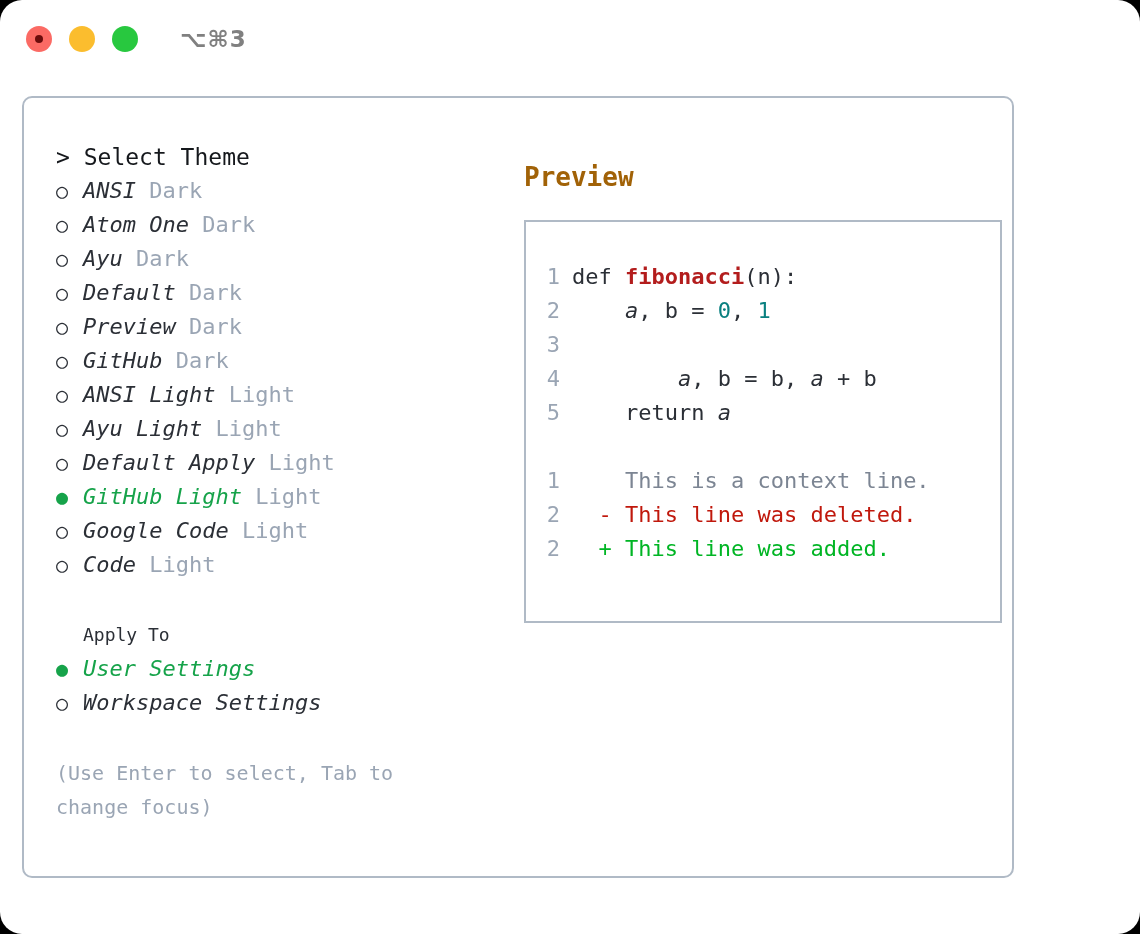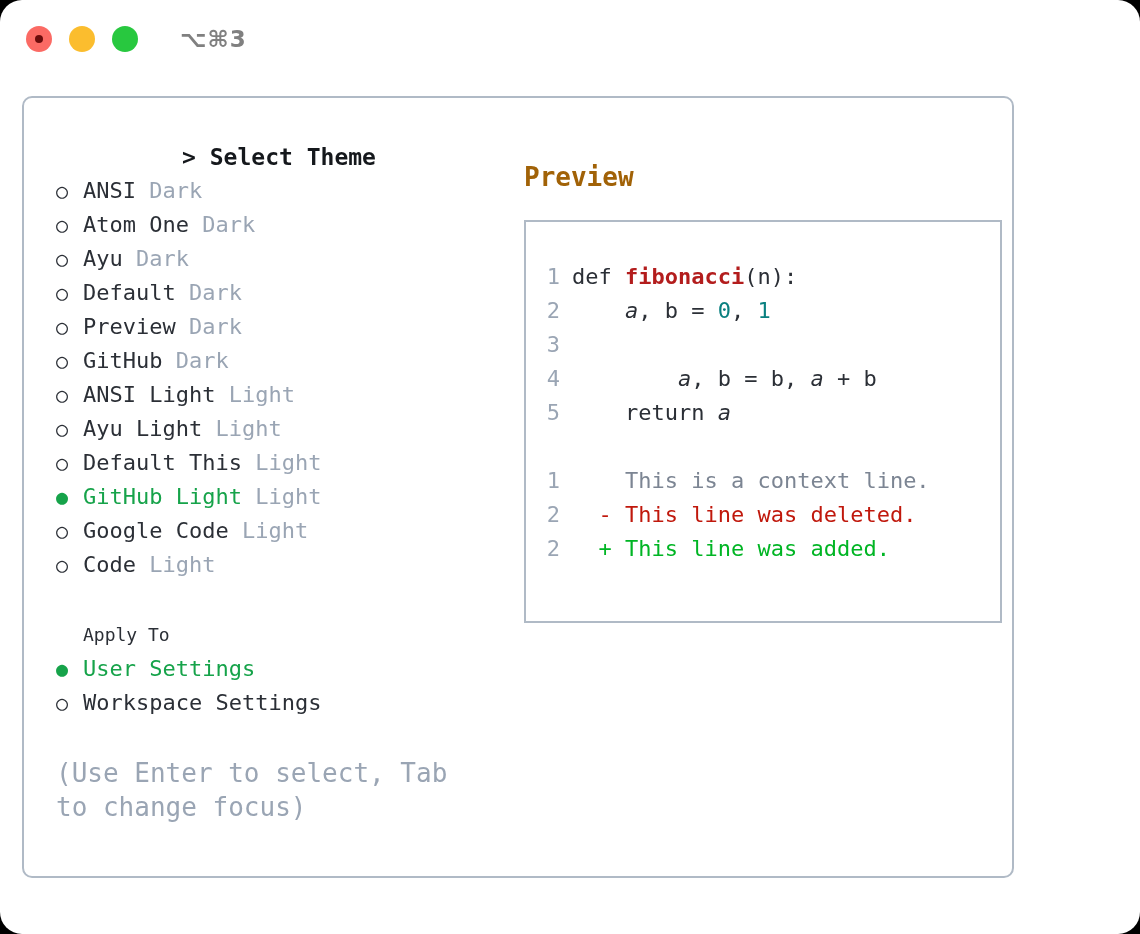--- a/index.html
+++ b/index.html
@@ -92,64 +92,63 @@
 
   
   .left-col {
     width: 462px;
     flex: none;
     padding-left: 16px;
   }
 
   .section-title {
     font-size: 23px;
-    font-weight: bold;
+    font-weight: normal;
     color: #15181c;
     line-height: 34px;
     white-space: pre;
-    text-align: center;
   }
 
   .theme-list { margin-top: 0; }
 
   .theme-row {
     display: flex;
     align-items: baseline;
     line-height: 34px;
     font-size: 22px;
     white-space: pre;
   }
 
   .bullet {
     width: 27px;
     flex: none;
     color: #2b2f36;
     font-size: 20px;
   }
   .theme-row.selected .bullet { color: #16a34a; }
 
-  .theme-name { color: #2b2f36; }
+  .theme-name { color: #2b2f36; font-style: italic; }
   .theme-row.selected .theme-name { color: #16a34a; }
 
   .theme-variant { color: #9aa5b4; }
 
   
   .apply-block { margin-top: 36px; }
 
   .apply-label {
     font-size: 18px;
     color: #2b2f36;
     line-height: 34px;
     padding-left: 27px;
     white-space: pre;
   }
 
   .hint {
     margin-top: 36px;
-    font-size: 26px;
+    font-size: 20px;
     color: #9aa5b4;
     line-height: 34px;
     max-width: 410px;
   }
 
   
   .right-col { flex: 1; padding-left: 22px; }
 
   .preview-title {
     font-size: 26px;
@@ -223,21 +222,21 @@
 
         <div class="theme-list" id="theme-list">
             <div class="theme-row"><span class="bullet">○</span><span class="theme-name">ANSI </span><span class="theme-variant">Dark</span></div>
             <div class="theme-row"><span class="bullet">○</span><span class="theme-name">Atom One </span><span class="theme-variant">Dark</span></div>
             <div class="theme-row"><span class="bullet">○</span><span class="theme-name">Ayu </span><span class="theme-variant">Dark</span></div>
             <div class="theme-row"><span class="bullet">○</span><span class="theme-name">Default </span><span class="theme-variant">Dark</span></div>
             <div class="theme-row"><span class="bullet">○</span><span class="theme-name">Preview </span><span class="theme-variant">Dark</span></div>
             <div class="theme-row"><span class="bullet">○</span><span class="theme-name">GitHub </span><span class="theme-variant">Dark</span></div>
             <div class="theme-row"><span class="bullet">○</span><span class="theme-name">ANSI Light </span><span class="theme-variant">Light</span></div>
             <div class="theme-row"><span class="bullet">○</span><span class="theme-name">Ayu Light </span><span class="theme-variant">Light</span></div>
-            <div class="theme-row"><span class="bullet">○</span><span class="theme-name">Default This </span><span class="theme-variant">Light</span></div>
+            <div class="theme-row"><span class="bullet">○</span><span class="theme-name">Default Apply </span><span class="theme-variant">Light</span></div>
             <div class="theme-row selected"><span class="bullet">●</span><span class="theme-name">GitHub Light </span><span class="theme-variant">Light</span></div>
             <div class="theme-row"><span class="bullet">○</span><span class="theme-name">Google Code </span><span class="theme-variant">Light</span></div>
             <div class="theme-row"><span class="bullet">○</span><span class="theme-name">Code </span><span class="theme-variant">Light</span></div>
           </div>
 
         <div class="apply-block">
           <div class="apply-label">Apply To</div>
           <div id="apply-list">
               <div class="theme-row selected"><span class="bullet">●</span><span class="theme-name">User Settings</span></div>
               <div class="theme-row"><span class="bullet">○</span><span class="theme-name">Workspace Settings</span></div>

